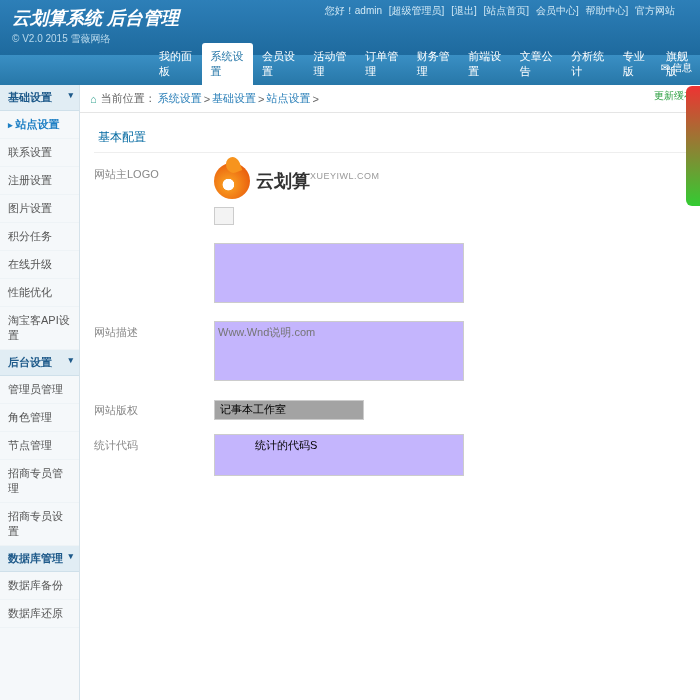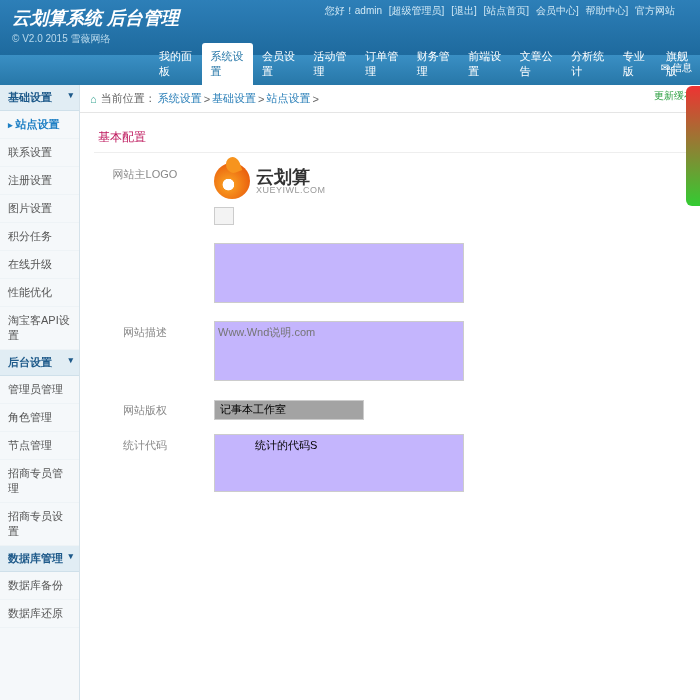--- a/index.html
+++ b/index.html
@@ -19,30 +19,30 @@
 .sb-group::after{content:"▾";position:absolute;right:6px;font-size:9px}
 .sb-item{padding:6px 8px;color:#555;border-bottom:1px solid #eef3f6;cursor:pointer}
 .sb-item.active{color:#1e7fc4;font-weight:bold}
 .sb-item.active::before{content:"▸";margin-right:3px;font-size:9px}
 .main{flex:1;background:#fff;position:relative;overflow:hidden}
 .crumb{font-size:11px;color:#666;padding:6px 10px;border-bottom:1px solid #e5e5e5;display:flex;align-items:center}
 .crumb .home{color:#4a9;margin-right:4px}
 .crumb a{color:#2a7fb8;text-decoration:none;margin:0 2px}
 .refresh{position:absolute;right:6px;top:4px;font-size:10px;color:#2a9e3f;cursor:pointer}
 .pane{padding:10px 14px}
-.card-title{font-size:12px;color:#be185d;padding:6px 4px;border-bottom:1px solid #eee;margin-bottom:10px}
+.card-title{font-size:12px;color:#0369a1;padding:6px 4px;border-bottom:1px solid #eee;margin-bottom:10px}
 .row{display:flex;align-items:flex-start;margin-bottom:14px}
-.lbl{width:120px;text-align:center;font-size:11px;color:#888;padding-top:4px;padding-right:18px}
+.lbl{width:120px;text-align:left;font-size:11px;color:#888;padding-top:4px;padding-right:18px}
 .val{flex:1}
 .inp{border:1px solid #ccc;font-size:11px;padding:3px 5px;width:150px;background:#a3a3a3}
 .ta{border:1px solid #ccc;width:250px;height:60px;font-size:11px;padding:3px;background:#c4b5fd;resize:none}
 .logo-brand{display:inline-flex;align-items:center}
 .logo-flame{width:36px;height:36px;border-radius:50%;background:radial-gradient(circle at 40% 60%,#fff 18%,#f7941e 20%,#e8590c 80%);position:relative;margin-right:6px}
 .logo-flame::before{content:"";position:absolute;top:-6px;left:12px;width:14px;height:16px;background:#f7941e;border-radius:50% 50% 0 50%;transform:rotate(-20deg)}
-.logo-txt{display:flex;flex-direction:column;line-height:1}
+.logo-txt{display:flex;flex-direction:row;line-height:1}
 .logo-cn{font-size:18px;font-weight:bold;color:#333}
 .logo-en{font-size:9px;color:#999;letter-spacing:0.5px}
 .sideimg{position:absolute;right:0;top:86px;width:14px;height:120px;background:linear-gradient(#e33,#3c3);border-radius:6px 0 0 6px}
 .upload-btn{width:20px;height:18px;border:1px solid #ccc;background:#f3f3f3;display:inline-block;margin-top:4px}
 </style>
 </head>
 <body>
 
 <div class="header">
   <div class="toplinks">
@@ -134,19 +134,19 @@
         </div>
       </div>
 
       <div class="row">
         <div class="lbl">网站版权</div>
         <div class="val"><input class="inp" value="记事本工作室" style=""></div>
       </div>
 
       <div class="row">
         <div class="lbl">统计代码</div>
-        <div class="val"><textarea class="ta" style="height: 58px; padding-left: 40px;">统计的代码S</textarea></div>
+        <div class="val"><textarea class="ta" style="height: 42px; padding-left: 40px;">统计的代码S</textarea></div>
       </div>
     </div>
   </div>
 </div>
 
 <div class="sideimg"></div>
 
 </body></html>

